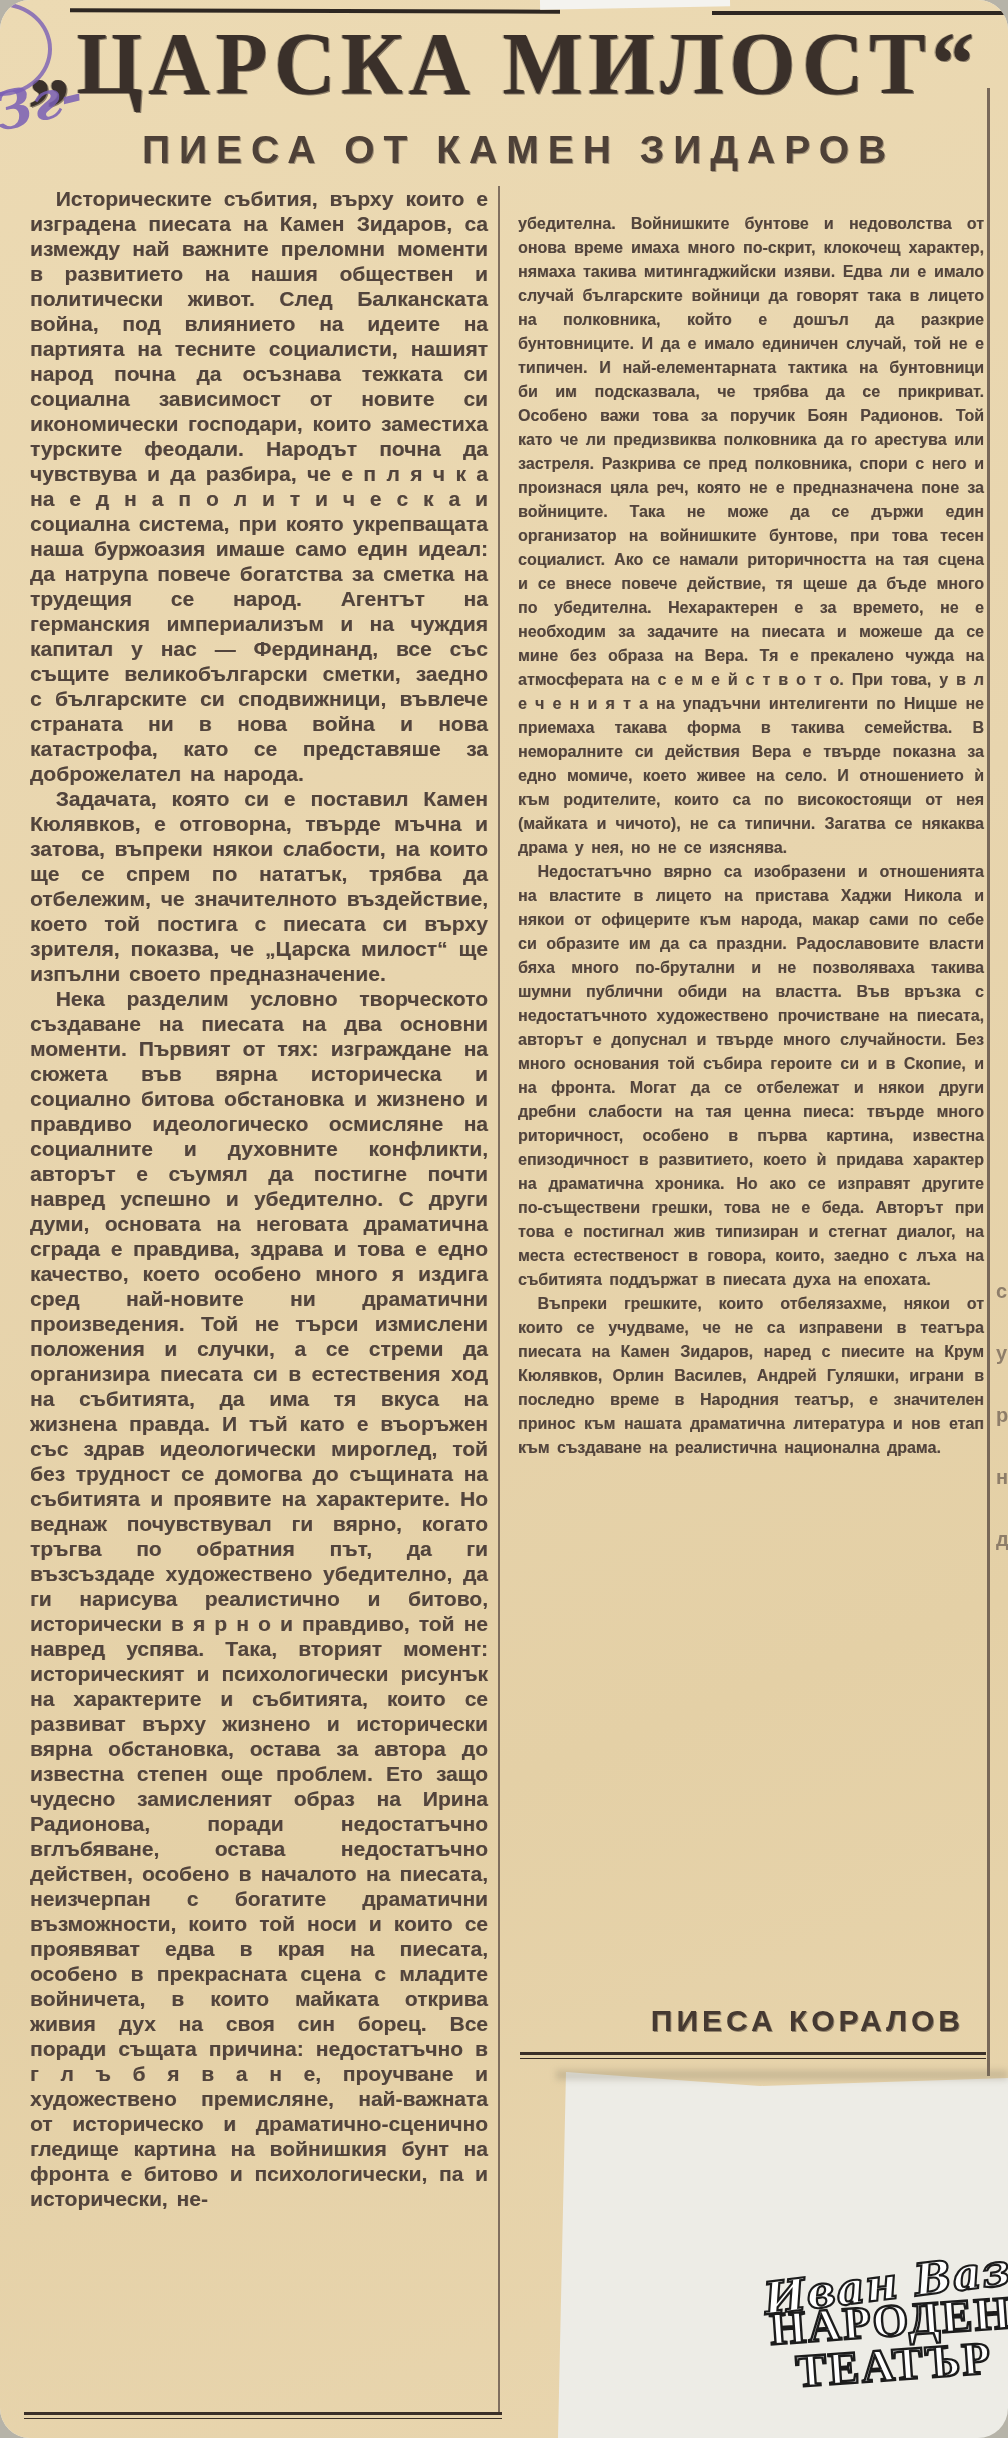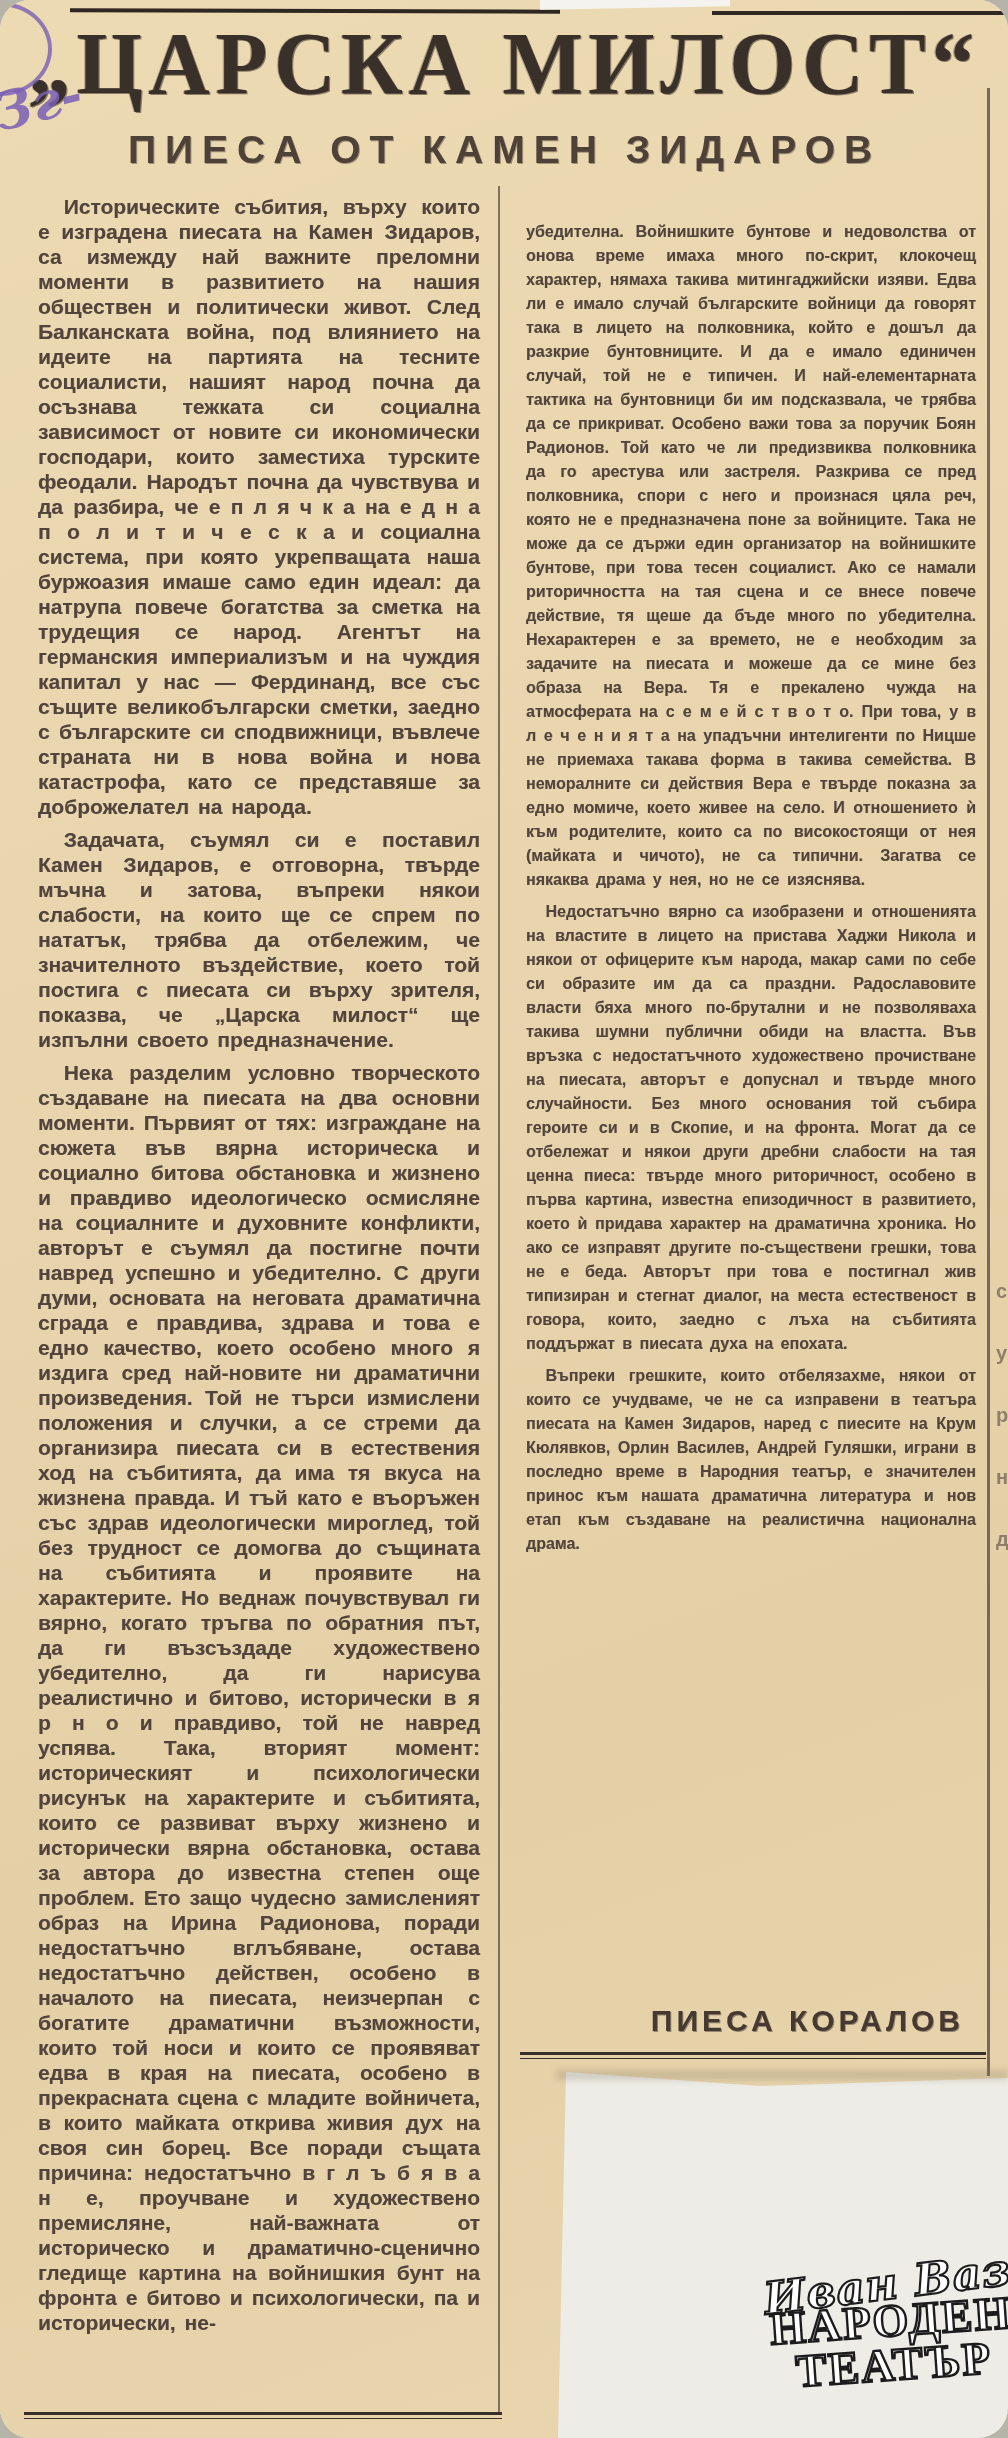--- a/index.html
+++ b/index.html
@@ -31,35 +31,35 @@
   .headline{
     position:absolute;left:0;top:18px;width:1008px;
     text-align:center;
     font-family:"Liberation Serif",serif;font-weight:bold;
     font-size:76px;letter-spacing:5px;color:#3a302a;
     transform:scale(1.12,1.18);transform-origin:50% 40%;
     white-space:nowrap;
     text-shadow:1px 1px 0 rgba(58,48,42,.55),-1px 0 0 rgba(58,48,42,.35);
   }
   .subhead{
-    position:absolute;left:128px;top:128px;width:740px;
+    position:absolute;left:142px;top:128px;width:740px;
     text-align:right;
     font-weight:bold;font-size:39px;letter-spacing:9px;color:#4e4138;
     text-shadow:1px 1px 0 rgba(78,65,56,.45);
     white-space:nowrap;
   }
   
   .col{
     position:absolute;
     color:#52443c;
     font-weight:bold;
     text-align:justify;
     text-shadow:.4px .4px 0 rgba(82,68,60,.35);
   }
-  .col p{margin:8px;text-indent:2.2ch;}
+  .col p{margin:0;text-indent:2.2ch;}
   .col.right p:first-child{text-indent:0;}
   .col.left{left:30px;top:186px;width:458px;font-size:21px;line-height:25px;word-spacing:3px;}
   .col.right{left:518px;top:212px;width:466px;font-size:16px;line-height:24px;word-spacing:3px;}
   .byline{
     position:absolute;left:518px;top:2004px;width:460px;
     text-align:right;padding-right:14px;box-sizing:border-box;
     font-weight:bold;font-size:30px;letter-spacing:4px;color:#453931;
     text-shadow:1px 1px 0 rgba(69,57,49,.5);
   }
   
@@ -121,21 +121,21 @@
   <div class="clipping">
     <div class="top-rule left-seg"></div>
     <div class="top-rule right-seg"></div>
     <div class="top-sliver"></div>
 
     <div class="headline">„ЦАРСКА МИЛОСТ“</div>
     <div class="subhead">ПИЕСА ОТ КАМЕН ЗИДАРОВ</div>
 
     <div class="col left">
         <p>Историческите събития, върху които е изградена пиесата на Камен Зидаров, са измежду най важните преломни моменти в развитието на нашия обществен и политически живот. След Балканската война, под влиянието на идеите на партията на тесните социалисти, нашият народ почна да осъзнава тежката си социална зависимост от новите си икономически господари, които заместиха турските феодали. Народът почна да чувствува и да разбира, че е  п л я ч к а  на  е д н а  п о л и т и ч е с к а  и социална система, при която укрепващата наша буржоазия имаше само един идеал: да натрупа повече богатства за сметка на трудещия се народ. Агентът на германския империализъм и на чуждия капитал у нас — Фердинанд, все със същите великобългарски сметки, заедно с българските си сподвижници, въвлече страната ни в нова война и нова катастрофа, като се представяше за доброжелател на народа.</p>
-        <p>Задачата, съумял си е поставил Камен Зидаров, е отговорна, твърде мъчна и затова, въпреки някои слабости, на които ще се спрем по нататък, трябва да отбележим, че значителното въздействие, което той постига с пиесата си върху зрителя, показва, че „Царска милост“ ще изпълни своето предназначение.</p>
+        <p>Задачата, която си е поставил Камен Кюлявков, е отговорна, твърде мъчна и затова, въпреки някои слабости, на които ще се спрем по нататък, трябва да отбележим, че значителното въздействие, което той постига с пиесата си върху зрителя, показва, че „Царска милост“ ще изпълни своето предназначение.</p>
         <p>Нека разделим условно творческото създаване на пиесата на два основни моменти. Първият от тях: изграждане на сюжета във вярна историческа и социално битова обстановка и жизнено и правдиво идеологическо осмисляне на социалните и духовните конфликти, авторът е съумял да постигне почти навред успешно и убедително. С други думи, основата на неговата драматична сграда е правдива, здрава и това е едно качество, което особено много я издига сред най-новите ни драматични произведения. Той не търси измислени положения и случки, а се стреми да организира пиесата си в естествения ход на събитията, да има тя вкуса на жизнена правда. И тъй като е въоръжен със здрав идеологически мироглед, той без трудност се домогва до същината на събитията и проявите на характерите. Но веднаж почувствувал ги вярно, когато тръгва по обратния път, да ги възсъздаде художествено убедително, да ги нарисува реалистично и битово, исторически  в я р н о  и правдиво, той не навред успява. Така, вторият момент: историческият и психологически рисунък на характерите и събитията, които се развиват върху жизнено и исторически вярна обстановка, остава за автора до известна степен още проблем. Ето защо чудесно замисленият образ на Ирина Радионова, поради недостатъчно вглъбяване, остава недостатъчно действен, особено в началото на пиесата, неизчерпан с богатите драматични възможности, които той носи и които се проявяват едва в края на пиесата, особено в прекрасната сцена с младите войничета, в които майката открива живия дух на своя син борец. Все поради същата причина: недостатъчно  в г л ъ б я в а н е,  проучване и художествено премисляне, най-важната от историческо и драматично-сценично гледище картина на войнишкия бунт на фронта е битово и психологически, па и исторически, не-</p>
       </div>
 
     <div class="col right">
         <p>убедителна. Войнишките бунтове и недоволства от онова време имаха много по-скрит, клокочещ характер, нямаха такива митингаджийски изяви. Едва ли е имало случай българските войници да говорят така в лицето на полковника, който е дошъл да разкрие бунтовниците. И да е имало единичен случай, той не е типичен. И най-елементарната тактика на бунтовници би им подсказвала, че трябва да се прикриват. Особено важи това за поручик Боян Радионов. Той като че ли предизвиква полковника да го арестува или застреля. Разкрива се пред полковника, спори с него и произнася цяла реч, която не е предназначена поне за войниците. Така не може да се държи един организатор на войнишките бунтове, при това тесен социалист. Ако се намали риторичността на тая сцена и се внесе повече действие, тя щеше да бъде много по убедителна. Нехарактерен е за времето, не е необходим за задачите на пиесата и можеше да се мине без образа на Вера. Тя е прекалено чужда на атмосферата на  с е м е й с т в о т о.  При това,  у в л е ч е н и я т а  на упадъчни интелигенти по Ницше не приемаха такава форма в такива семейства. В неморалните си действия Вера е твърде показна за едно момиче, което живее на село. И отношението ѝ към родителите, които са по високостоящи от нея (майката и чичото), не са типични. Загатва се някаква драма у нея, но не се изяснява.</p>
         <p>Недостатъчно вярно са изобразени и отношенията на властите в лицето на пристава Хаджи Никола и някои от офицерите към народа, макар сами по себе си образите им да са праздни. Радославовите власти бяха много по-брутални и не позволяваха такива шумни публични обиди на властта. Във връзка с недостатъчното художествено прочистване на пиесата, авторът е допуснал и твърде много случайности. Без много основания той събира героите си и в Скопие, и на фронта. Могат да се отбележат и някои други дребни слабости на тая ценна пиеса: твърде много риторичност, особено в първа картина, известна епизодичност в развитието, което ѝ придава характер на драматична хроника. Но ако се изправят другите по-съществени грешки, това не е беда. Авторът при това е постигнал жив типизиран и стегнат диалог, на места естественост в говора, които, заедно с лъха на събитията поддържат в пиесата духа на епохата.</p>
         <p>Въпреки грешките, които отбелязахме, някои от които се учудваме, че не са изправени в театъра пиесата на Камен Зидаров, наред с пиесите на Крум Кюлявков, Орлин Василев, Андрей Гуляшки, играни в последно време в Народния театър, е значителен принос към нашата драматична литература и нов етап към създаване на реалистична национална драма.</p>
       </div>
 
     <div class="byline">ПИЕСА КОРАЛОВ</div>

